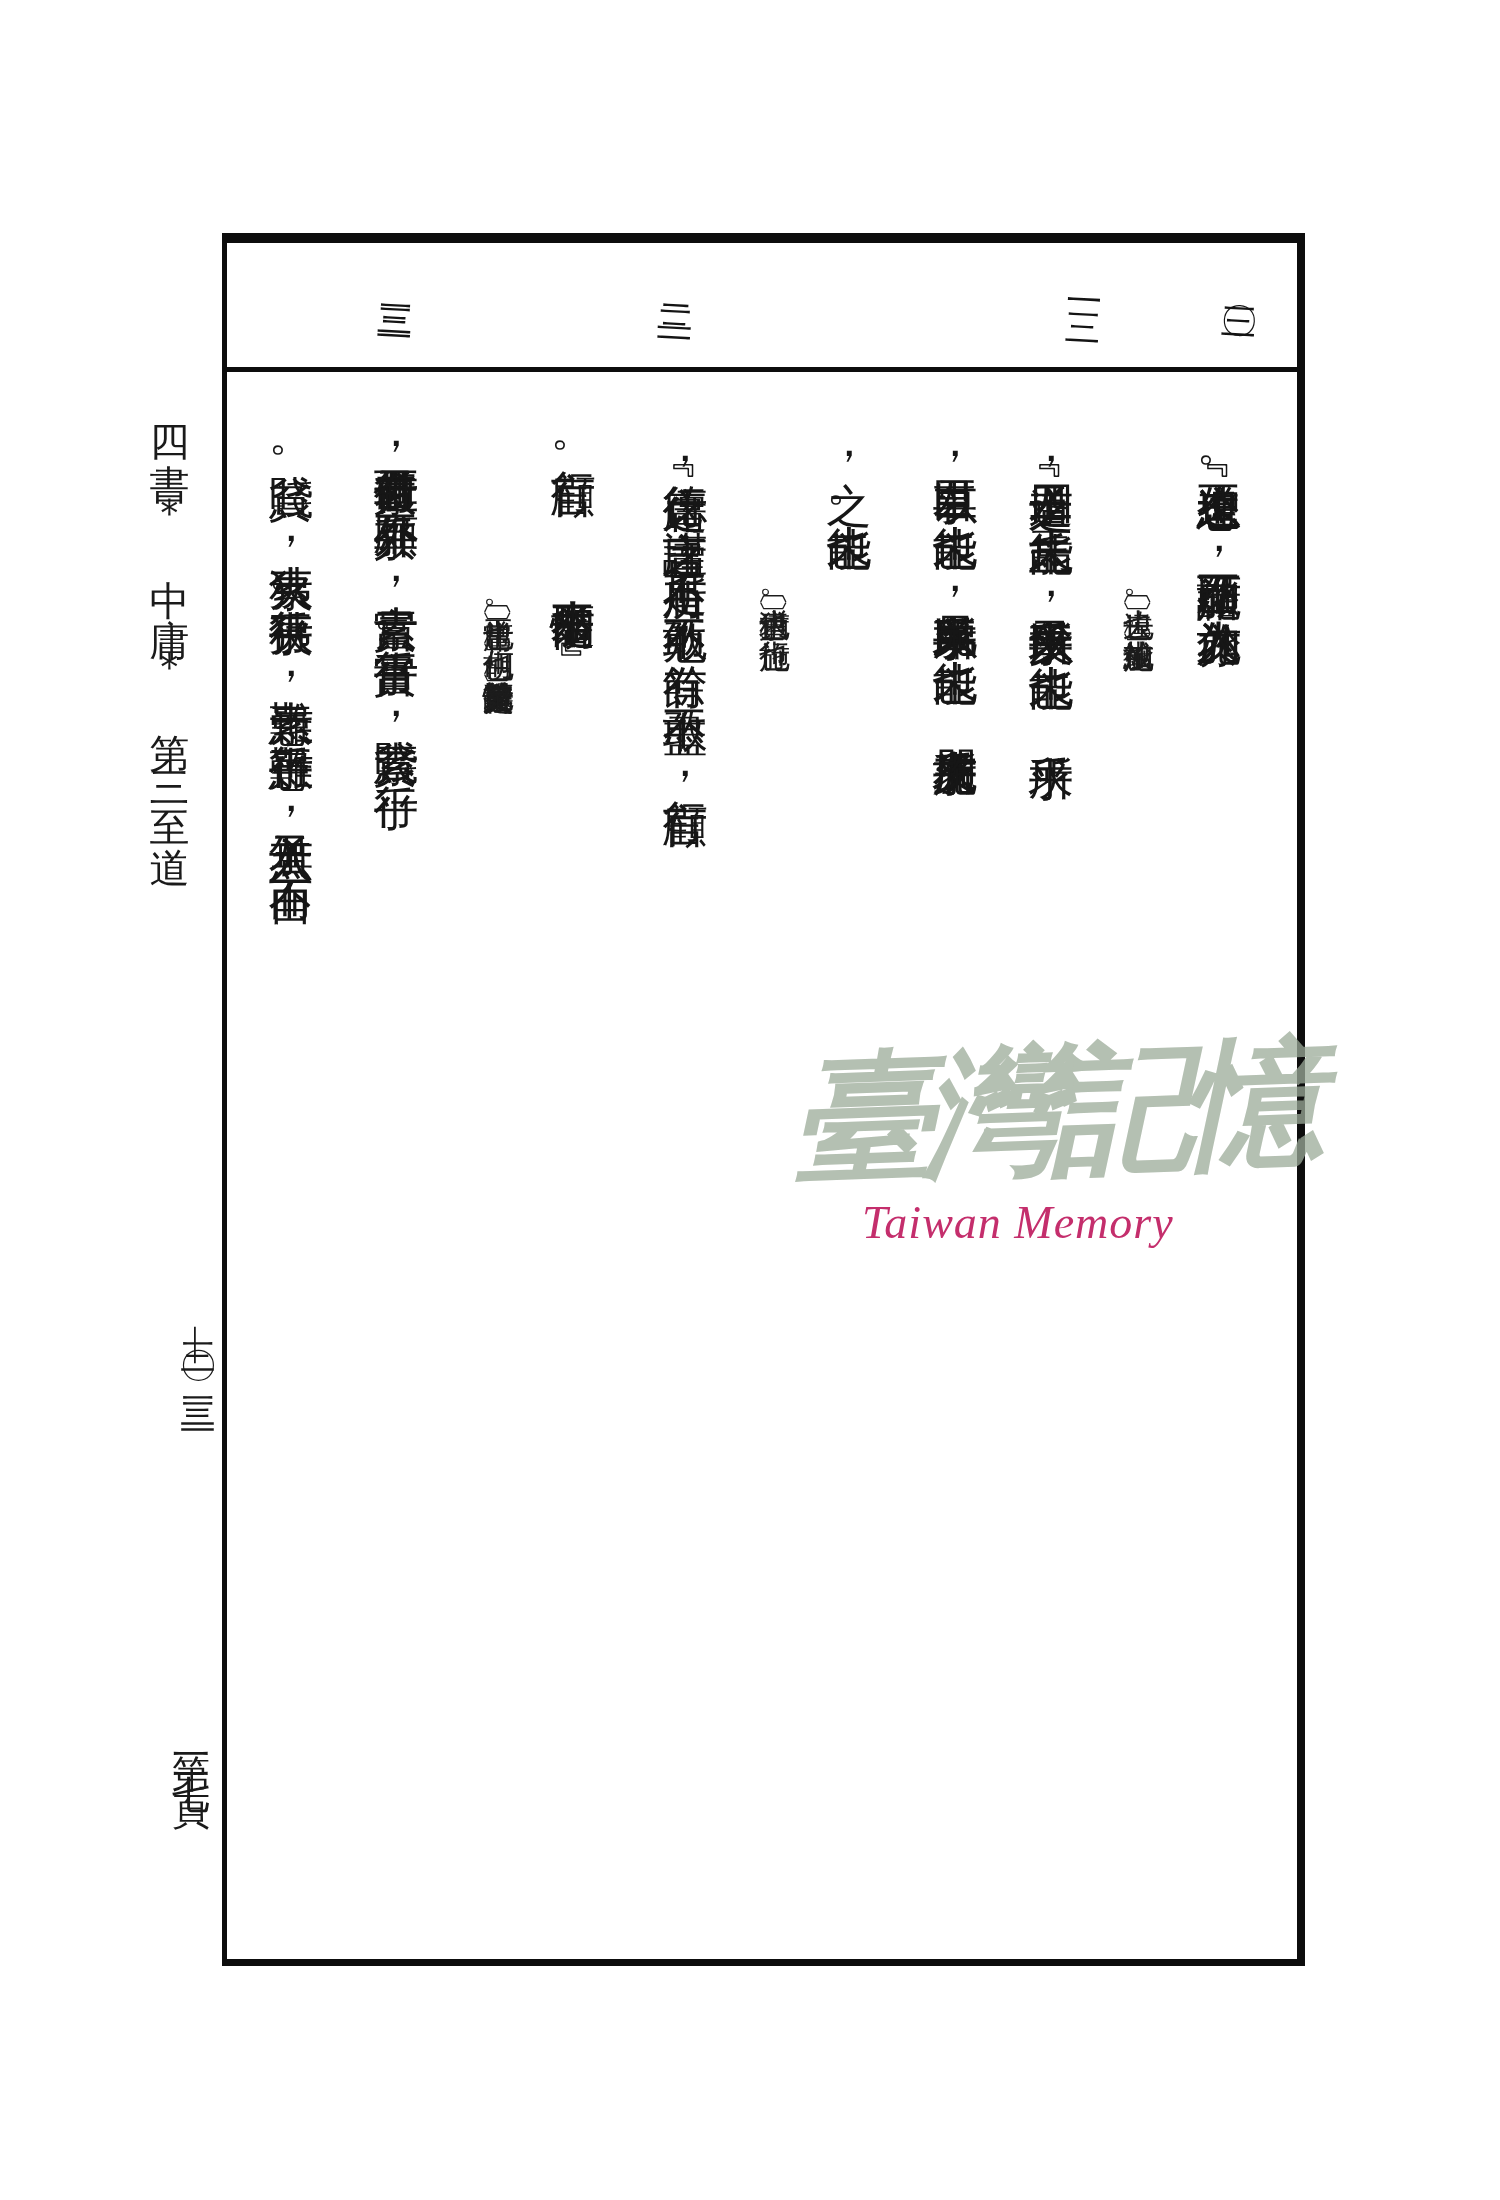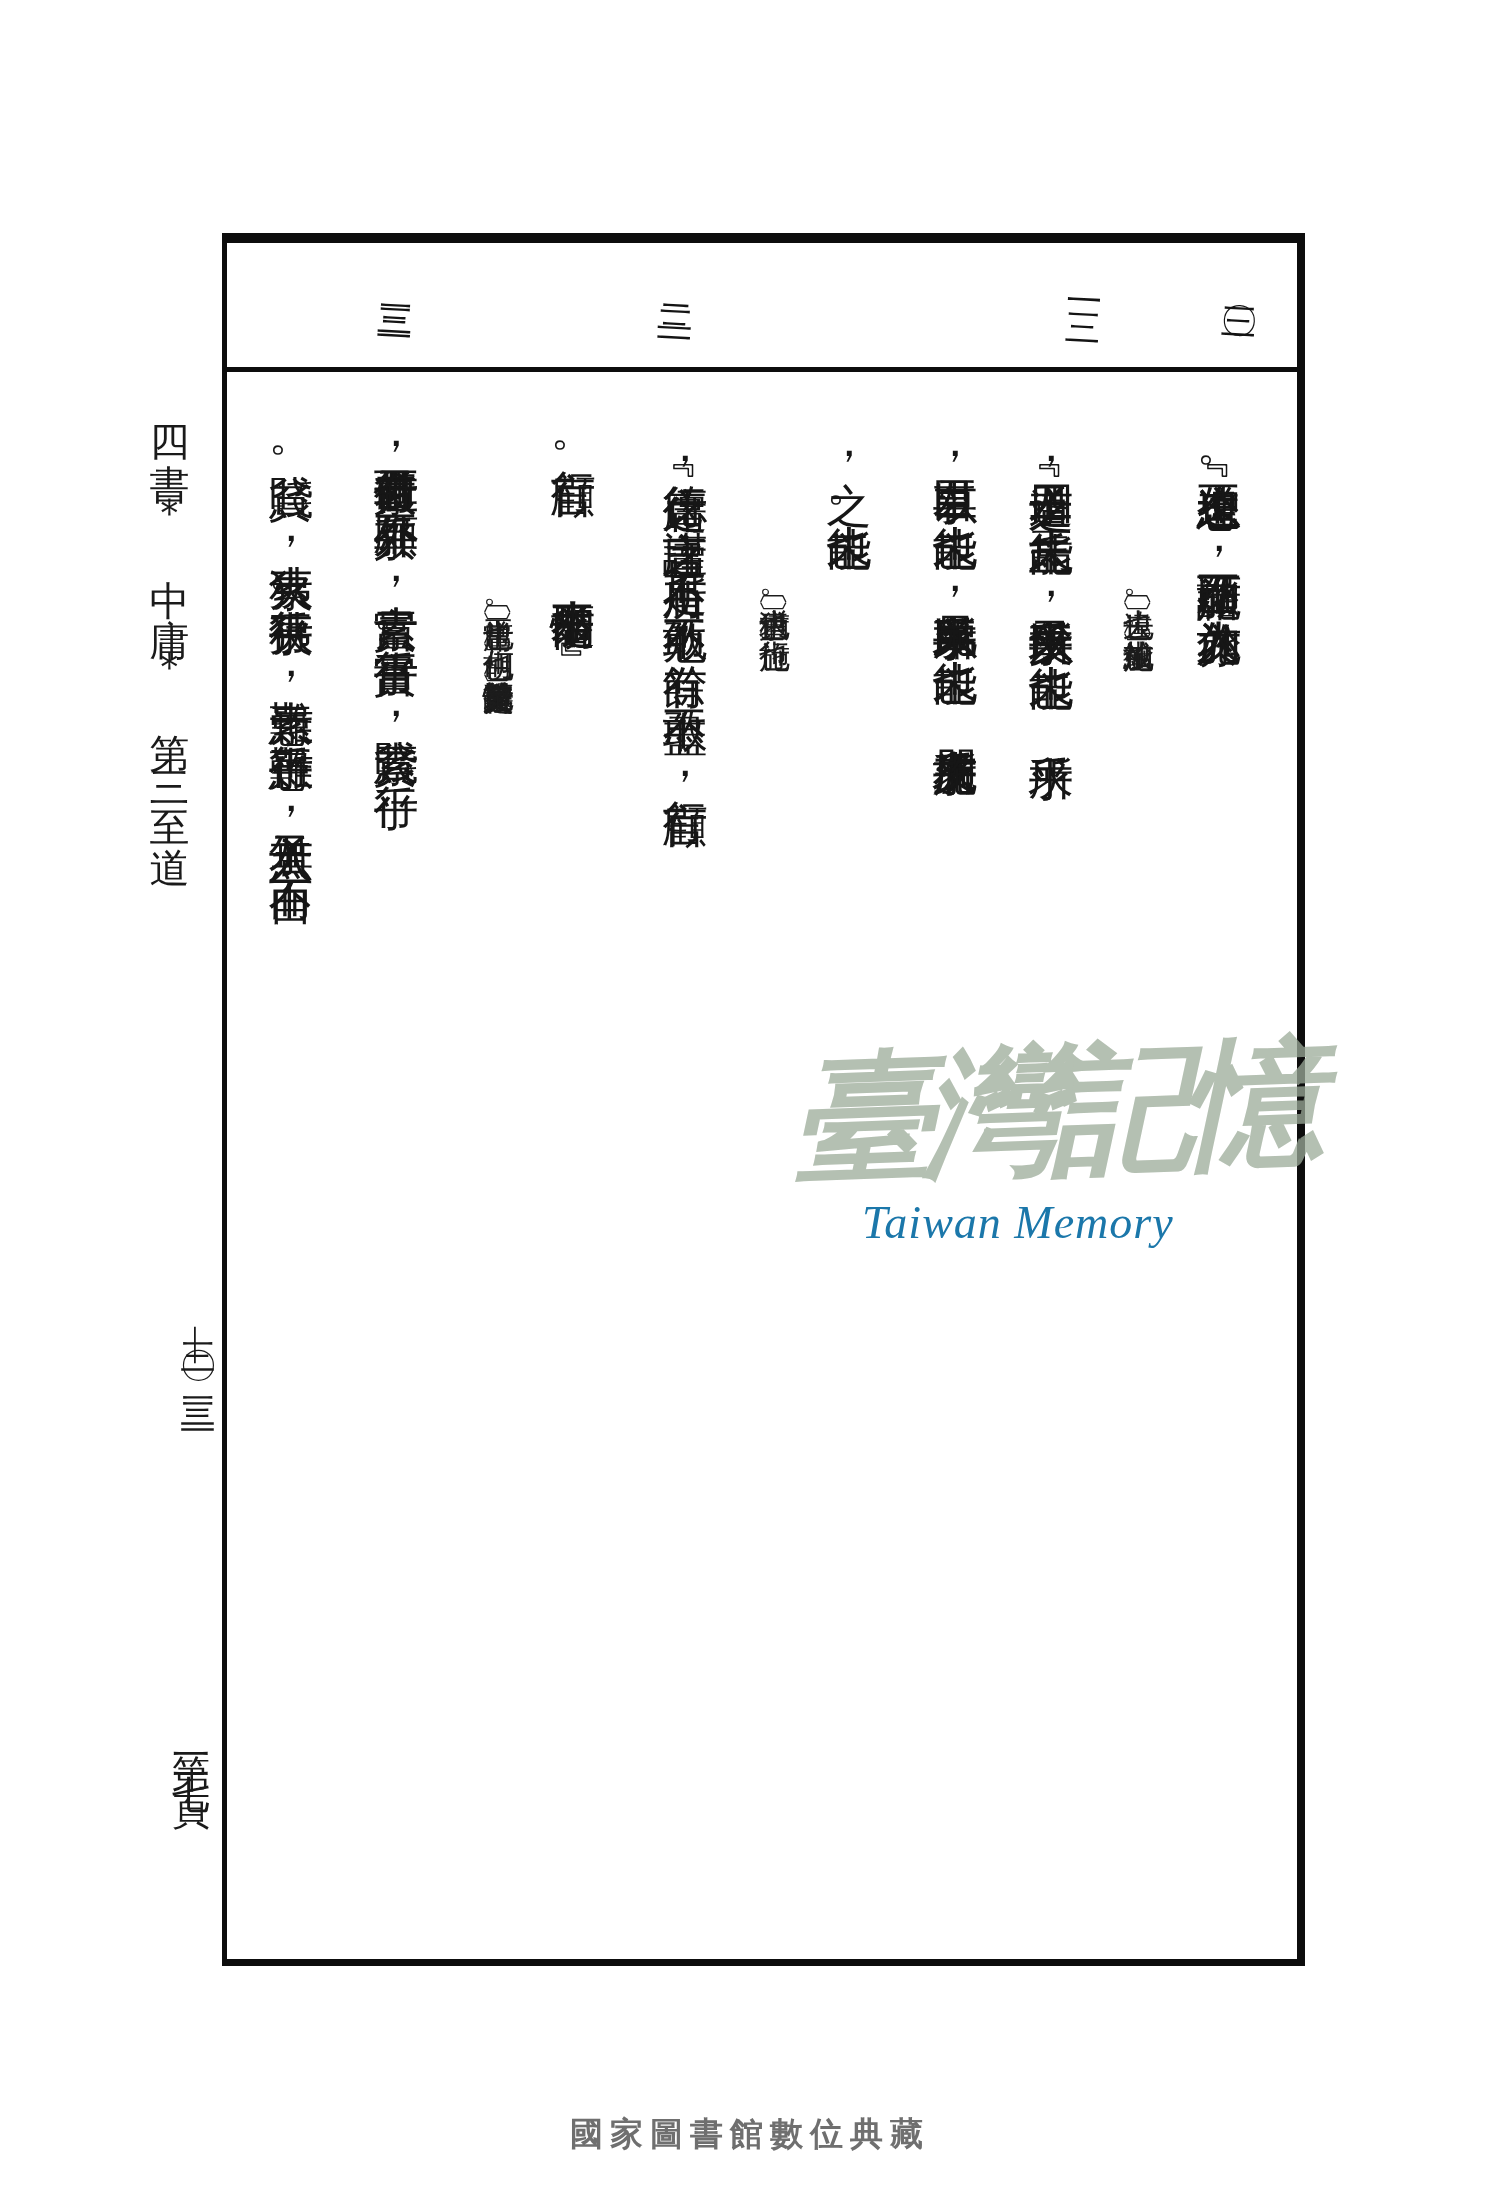--- a/index.html
+++ b/index.html
@@ -84,21 +84,21 @@
     opacity:0.75;
     transform:rotate(-2deg);
     font-weight:bold;
     font-style:italic;
   }
   .watermark-latin{
     position:absolute;
     left:862px;top:1196px;
     font-size:46px;
     font-style:italic;
-    color:#0369a1;
+    color:#be185d;
     opacity:0.9;
     letter-spacing:1px;
   }
   .footer-caption{
     position:absolute;
     left:0;top:2112px;
     width:1500px;
     text-align:center;
     font-size:33px;
     font-weight:600;
@@ -132,15 +132,14 @@
   <div class="vcol annot-col" style="left:754px;top:585px;">〔求〕猶責也。〔施〕行也。</div>
   <div class="vcol main-col" style="left:656px;top:450px;">『庸德之行，庸言之謹，有所不足，不敢不勉；有餘，不敢盡。　言顧行，</div>
   <div class="vcol main-col" style="left:544px;top:435px;">行顧言。　　君子胡不慥慥爾！』</div>
   <div class="vcol annot-col" style="left:478px;top:595px;">〔庸〕平常也。〔胡〕何也。〔慥慥〕音操篤實貌贊美之辭。</div>
   <div class="vcol main-col" style="left:367px;top:435px;">君子素其位而行，不願乎其外。　素富貴，行乎富貴。　素貧賤，行乎</div>
   <div class="vcol main-col" style="left:262px;top:440px;">貧賤。　素夷狄，行乎夷狄。　素患難，行乎患難。　君子無入，而不自</div>
 
   <div class="watermark-cjk">臺灣記憶</div>
   <div class="watermark-latin">Taiwan Memory</div>
 
-  <div class="footer-caption">國家圖書館數位典藏</div>
 
 </div>
 
 </body></html>

